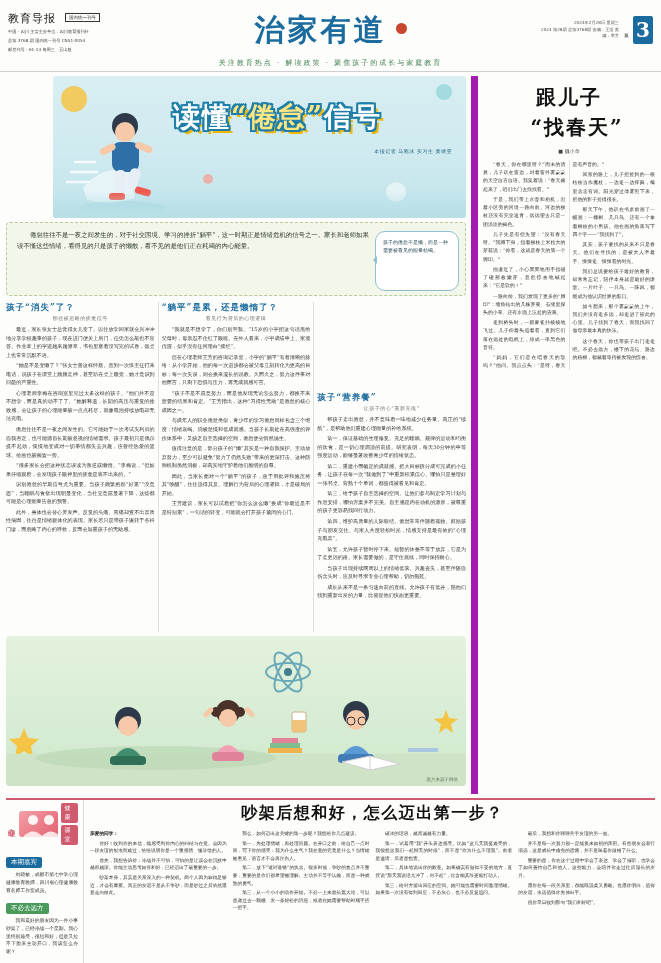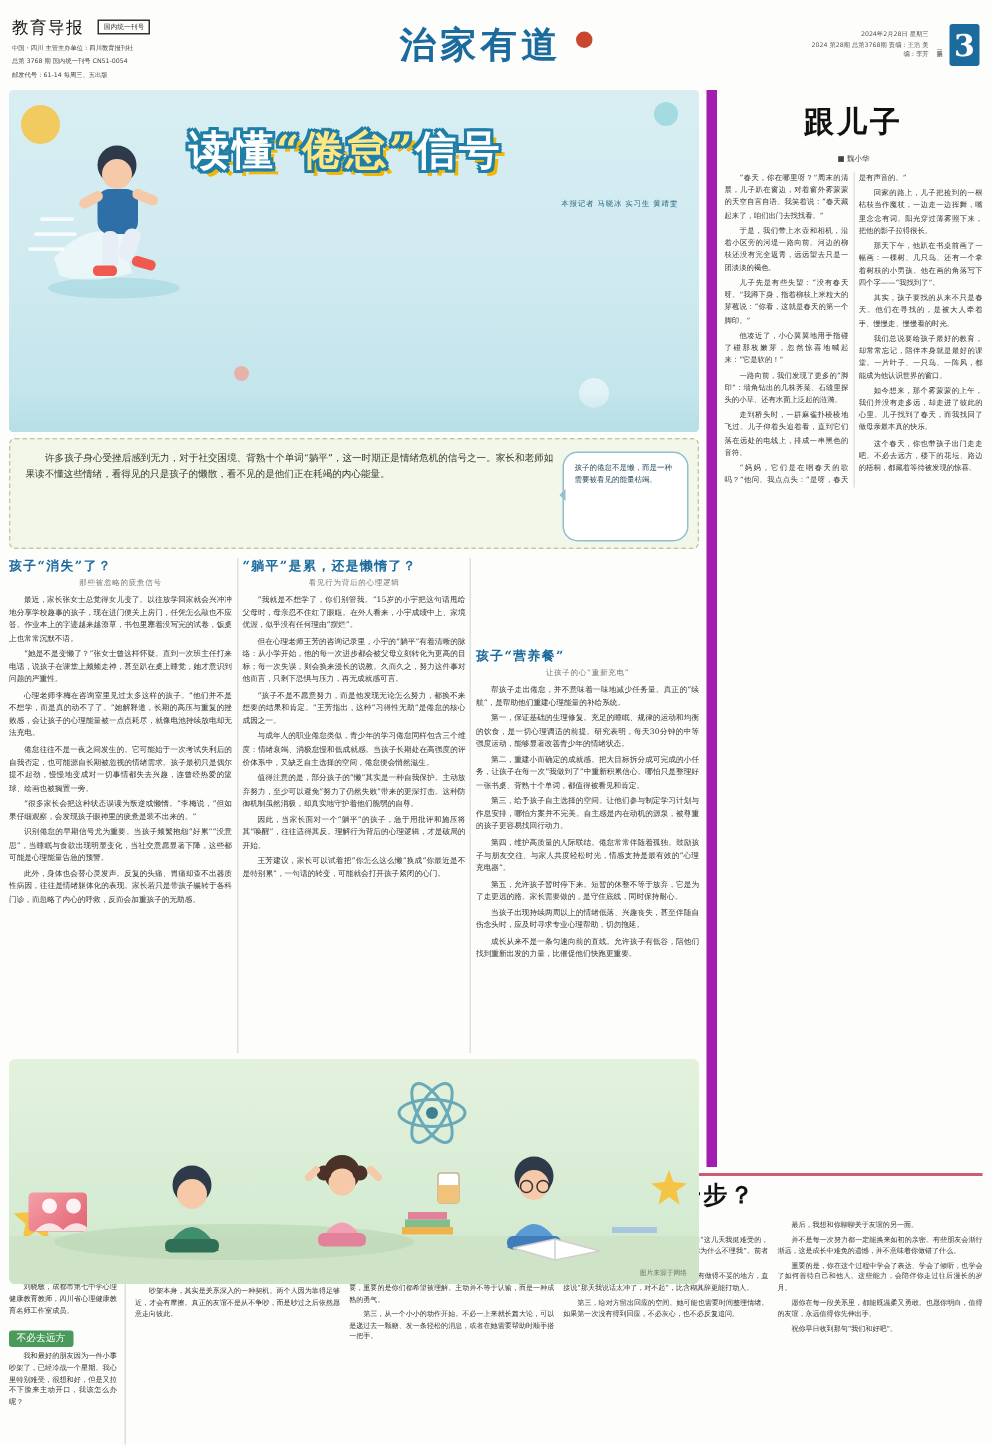--- a/index.html
+++ b/index.html
@@ -49,21 +49,21 @@
     vertical-align: 3px;
     color: #333;
   }
   .center-title {
     flex: 1;
     text-align: center;
     position: relative;
   }
   .center-title .ct-main {
     font-family: "DejaVu Serif", "Liberation Serif", serif;
-    font-size: 24px;
+    font-size: 30px;
     font-weight: bold;
     color: #1b6b9e;
     letter-spacing: 3px;
   }
   .ct-seal {
     display: inline-block;
     width: 11px; height: 11px;
     border-radius: 50%;
     background: #c8472e;
     margin-left: 4px;
@@ -116,24 +116,25 @@
     padding: 4px 6px 0 6px;
     gap: 5px;
     height: 722px;
   }
   .left-col { width: 460px; flex: 0 0 460px; position: relative; }
   .right-col { flex: 1; position: relative; padding-left: 5px; border-left: 7px solid #a21caf;}
 
   
   .hero {
     position: relative;
-    height: 228px;
+    height: 142px;
     background: linear-gradient(180deg,#d8eef2 0%, #cfeaf0 55%, #bfe3ea 100%);
     border-radius: 3px;
     overflow: hidden;
+    margin-left: 47px;
   }
   .hero-deco-dot {
     position: absolute; border-radius: 50%;
   }
   .hero-person {
     position: absolute; left: 12px; top: 26px; width: 120px; height: 120px;
   }
   .hero-title-wrap {
     position: absolute; left: 120px; top: 22px; width: 330px;
   }
@@ -351,20 +352,21 @@
     <div class="masthead-right">
       <div class="md-meta">
         <div>2024年2月28日  星期三</div>
         <div>2024  第28期   总第3768期   责编：王浩   美编：李芳</div>
       </div>
       <div class="pagenum-label">第三版</div>
       <div class="pagenum-box">3</div>
     </div>
   </div>
 
+  <div class="slogan">关注教育热点 · 解读政策 · 聚焦孩子的成长与家庭教育</div>
 
   <div class="body-grid">
 
     <div class="left-col">
 
       <div class="hero">
 
         <div class="hero-deco-dot" style="left:8px;top:10px;width:26px;height:26px;background:#f6c445;opacity:.85;"></div>
         <div class="hero-deco-dot" style="right:14px;top:8px;width:16px;height:16px;background:#8fd3d8;opacity:.7;"></div>
         <div class="hero-deco-dot" style="left:150px;bottom:34px;width:10px;height:10px;background:#f59b8e;opacity:.7;"></div>
@@ -389,21 +391,21 @@
         <div class="hero-title-wrap">
           <div class="hero-title">
             <span>读懂</span><span class="hl">“倦怠”</span><span>信号</span>
           </div>
         </div>
         <div class="byline">本报记者 马晓冰 实习生 黄靖雯</div>
         <div class="hero-bottom-band"></div>
       </div>
 
       <div class="lead">
-        <p>许多孩子身心受挫后感到无力，对于社交困境、背熟十个单词“躺平”，这一时期正是情绪危机的信号之一。家长和老师如果读不懂这些情绪，看得见的只是孩子的懒散，看不见的是他们正在耗竭的内心能量。</p>
+        <p>倦怠往往不是一夜之间发生的，对于社交困境、学习的挫折“躺平”，这一时期正是情绪危机的信号之一。家长和老师如果读不懂这些情绪，看得见的只是孩子的懒散，看不见的是他们正在耗竭的内心能量。</p>
         <div class="bubble">孩子的倦怠不是懒，而是一种需要被看见的能量枯竭。</div>
       </div>
 
       <div class="cols3">
         <div class="tcol">
           <div class="sub-h">孩子“消失”了？</div>
           <div class="sub-h-sub">那些被忽略的疲惫信号</div>
           <p>最近，家长张女士总觉得女儿变了。以往放学回家就会兴冲冲地分享学校趣事的孩子，现在进门便关上房门，任凭怎么敲也不应答。作业本上的字迹越来越潦草，书包里塞着没写完的试卷，饭桌上也常常沉默不语。</p>
           <p>“她是不是变懒了？”张女士曾这样怀疑。直到一次班主任打来电话，说孩子在课堂上频频走神，甚至趴在桌上睡觉，她才意识到问题的严重性。</p>
           <p>心理老师李梅在咨询室里见过太多这样的孩子。“他们并不是不想学，而是真的动不了了。”她解释道，长期的高压与重复的挫败感，会让孩子的心理能量被一点点耗尽，就像电池持续放电却无法充电。</p>
@@ -419,21 +421,21 @@
           <p>“我就是不想学了，你们别管我。”15岁的小宇把这句话甩给父母时，母亲忍不住红了眼眶。在外人看来，小宇成绩中上、家境优渥，似乎没有任何理由“摆烂”。</p>
           <p>但在心理老师王芳的咨询记录里，小宇的“躺平”有着清晰的脉络：从小学开始，他的每一次进步都会被父母立刻转化为更高的目标；每一次失误，则会换来漫长的说教。久而久之，努力这件事对他而言，只剩下恐惧与压力，再无成就感可言。</p>
           <p>“孩子不是不愿意努力，而是他发现无论怎么努力，都换不来想要的结果和肯定。”王芳指出，这种“习得性无助”是倦怠的核心成因之一。</p>
           <p>与成年人的职业倦怠类似，青少年的学习倦怠同样包含三个维度：情绪衰竭、消极怠慢和低成就感。当孩子长期处在高强度的评价体系中，又缺乏自主选择的空间，倦怠便会悄然滋生。</p>
           <p>值得注意的是，部分孩子的“懒”其实是一种自我保护。主动放弃努力，至少可以避免“努力了仍然失败”带来的更深打击。这种防御机制虽然消极，却真实地守护着他们脆弱的自尊。</p>
           <p>因此，当家长面对一个“躺平”的孩子，急于用批评和施压将其“唤醒”，往往适得其反。理解行为背后的心理逻辑，才是破局的开始。</p>
           <p>王芳建议，家长可以试着把“你怎么这么懒”换成“你最近是不是特别累”，一句话的转变，可能就会打开孩子紧闭的心门。</p>
           <div class="divider-v"></div>
         </div>
         <div class="tcol">
-          <div class="sub-h" style="margin-top:60px;">孩子“营养餐”</div>
+          <div class="sub-h" style="margin-top:90px;">孩子“营养餐”</div>
           <div class="sub-h-sub">让孩子的心“重新充电”</div>
           <p>帮孩子走出倦怠，并不意味着一味地减少任务量。真正的“续航”，是帮助他们重建心理能量的补给系统。</p>
           <p>第一，保证基础的生理修复。充足的睡眠、规律的运动和均衡的饮食，是一切心理调适的前提。研究表明，每天30分钟的中等强度运动，能够显著改善青少年的情绪状态。</p>
           <p>第二，重建小而确定的成就感。把大目标拆分成可完成的小任务，让孩子在每一次“我做到了”中重新积累信心。哪怕只是整理好一张书桌、背熟十个单词，都值得被看见和肯定。</p>
           <p>第三，给予孩子自主选择的空间。让他们参与制定学习计划与作息安排，哪怕方案并不完美。自主感是内在动机的源泉，被尊重的孩子更容易找回行动力。</p>
           <p>第四，维护高质量的人际联结。倦怠常常伴随着孤独。鼓励孩子与朋友交往、与家人共度轻松时光，情感支持是最有效的“心理充电器”。</p>
           <p>第五，允许孩子暂时停下来。短暂的休整不等于放弃，它是为了走更远的路。家长需要做的，是守住底线，同时保持耐心。</p>
           <p>当孩子出现持续两周以上的情绪低落、兴趣丧失，甚至伴随自伤念头时，应及时寻求专业心理帮助，切勿拖延。</p>
           <p>成长从来不是一条匀速向前的直线。允许孩子有低谷，陪他们找到重新出发的力量，比催促他们快跑更重要。</p>
         </div>
@@ -493,20 +495,21 @@
           <rect x="286" y="84" width="14" height="12" fill="#f0c27a"></rect>
           <rect x="402" y="112" width="30" height="4" fill="#a8c6e0"></rect>
         </svg>
         <div class="illo-caption">图片来源于网络</div>
       </div>
     </div>
 
     <div class="right-col">
       <div class="right-title">
         <span>跟儿子</span>
+        <span class="l2">“找春天”</span>
       </div>
       <div class="right-author">■ 魏小华</div>
       <div class="rtcol">
         <p>“春天，你在哪里呀？”周末的清晨，儿子趴在窗边，对着窗外雾蒙蒙的天空自言自语。我笑着说：“春天藏起来了，咱们出门去找找看。”</p>
         <p>于是，我们带上水壶和相机，沿着小区旁的河堤一路向前。河边的柳枝还没有完全返青，远远望去只是一团淡淡的褐色。</p>
         <p>儿子先是有些失望：“没有春天呀。”我蹲下身，指着柳枝上米粒大的芽苞说：“你看，这就是春天的第一个脚印。”</p>
         <p>他凑近了，小心翼翼地用手指碰了碰那枚嫩芽，忽然惊喜地喊起来：“它是软的！”</p>
         <p>一路向前，我们发现了更多的“脚印”：墙角钻出的几株荠菜、石缝里探头的小草、还有水面上泛起的涟漪。</p>
         <p>走到桥头时，一群麻雀扑棱棱地飞过。儿子仰着头追着看，直到它们落在远处的电线上，排成一串黑色的音符。</p>
         <p>“妈妈，它们是在唱春天的歌吗？”他问。我点点头：“是呀，春天是有声音的。”</p>

